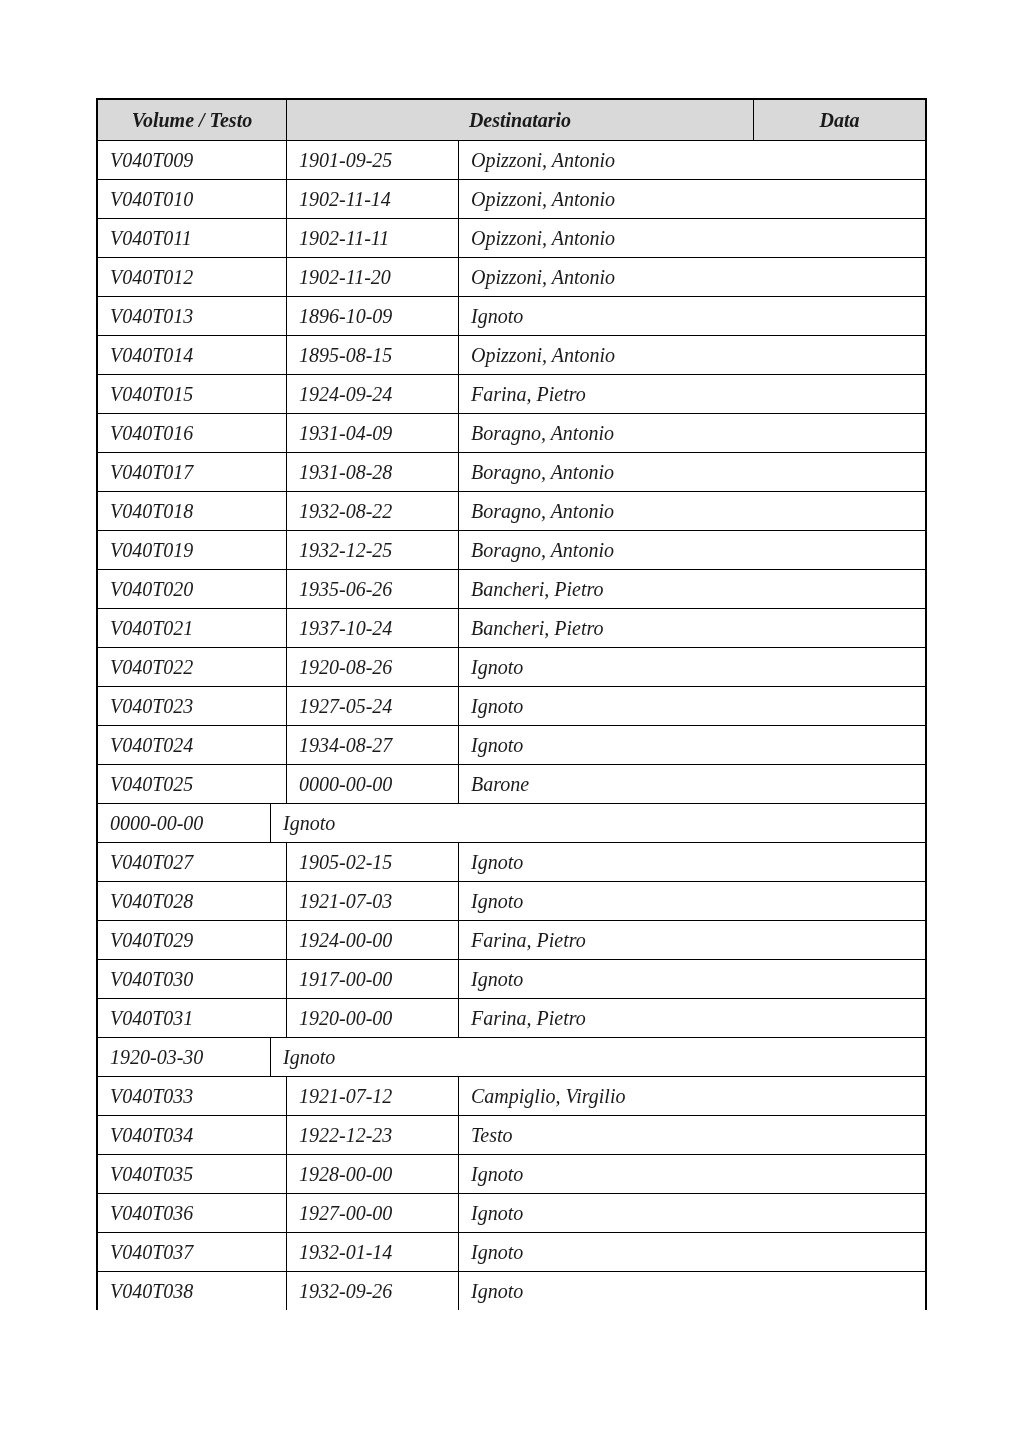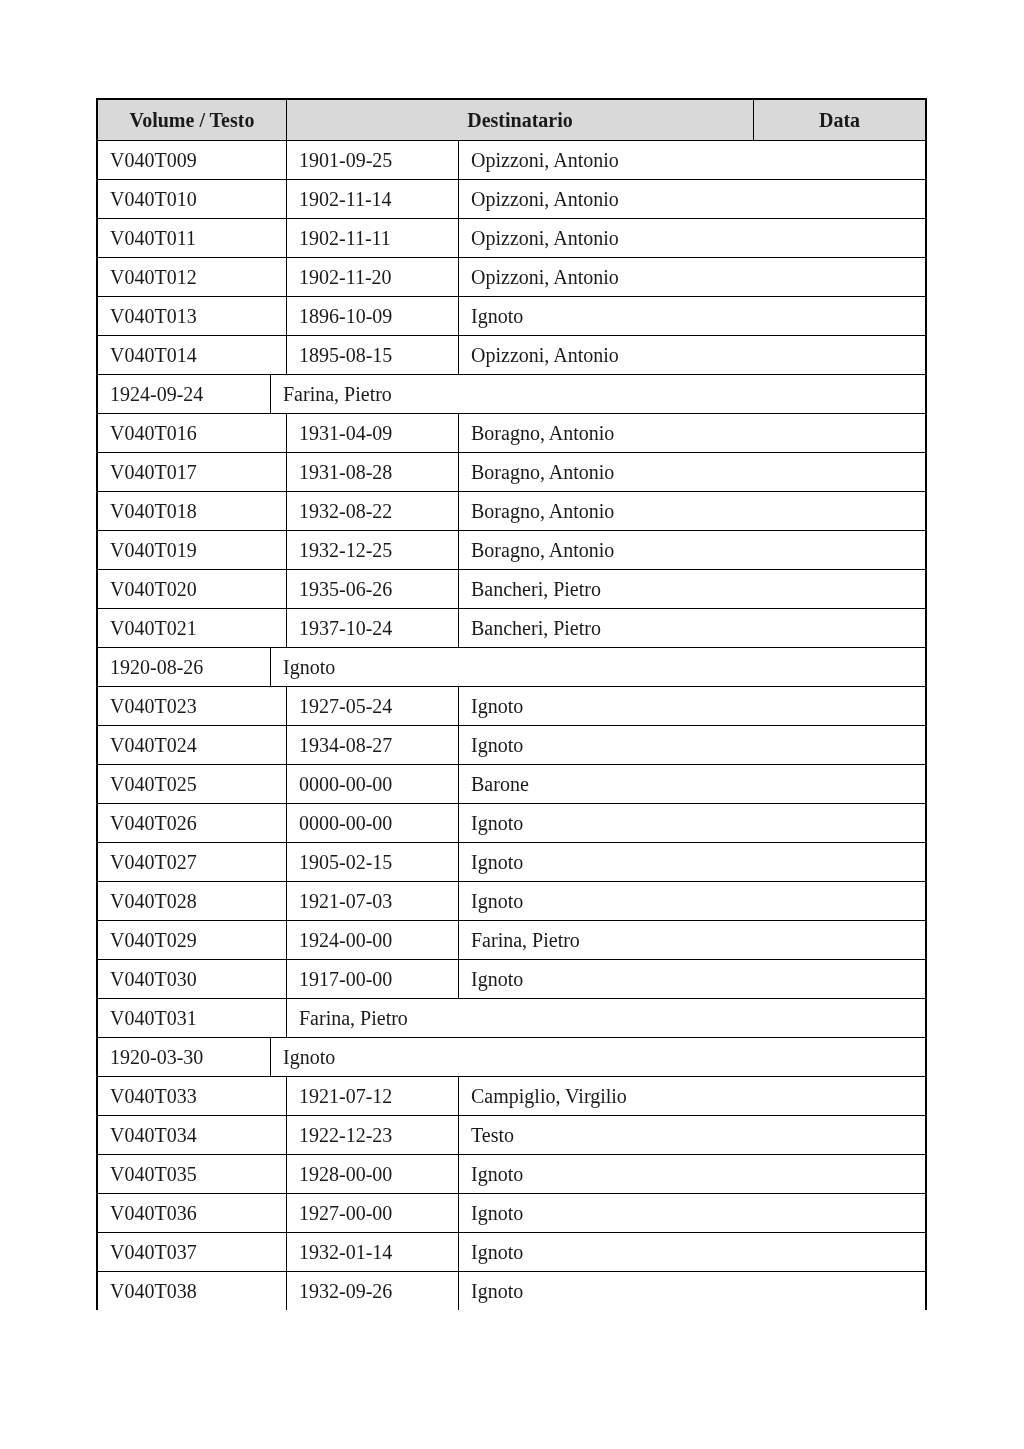--- a/index.html
+++ b/index.html
@@ -10,21 +10,21 @@
   }
   html,body{margin:0;padding:0;}
   body{
     width:1024px;height:1449px;
     background:var(--page-bg);
     font-family:"Liberation Serif","DejaVu Serif",serif;
     color:var(--text);
   }
   .page{
     position:relative;width:1024px;height:1449px;
-    overflow:hidden;background:var(--page-bg);
+    overflow:hidden;background:var(--page-bg);font-style:italic;
   }
   .doc-table{
     position:absolute;left:96px;top:98px;width:831px;
     box-sizing:border-box;
     border:2px solid var(--border);
     border-bottom:none;
     background:var(--page-bg);
     font-size:20px;
   }
   .row{
@@ -87,20 +87,21 @@
           <div class="cell c1">V040T013</div>
           <div class="cell c2">1896-10-09</div>
           <div class="cell c3">Ignoto</div>
         </div>
         <div class="row">
           <div class="cell c1">V040T014</div>
           <div class="cell c2">1895-08-15</div>
           <div class="cell c3">Opizzoni, Antonio</div>
         </div>
         <div class="row">
+          <div class="cell c1">V040T015</div>
           <div class="cell c2">1924-09-24</div>
           <div class="cell c3">Farina, Pietro</div>
         </div>
         <div class="row">
           <div class="cell c1">V040T016</div>
           <div class="cell c2">1931-04-09</div>
           <div class="cell c3">Boragno, Antonio</div>
         </div>
         <div class="row">
           <div class="cell c1">V040T017</div>
@@ -121,40 +122,40 @@
           <div class="cell c1">V040T020</div>
           <div class="cell c2">1935-06-26</div>
           <div class="cell c3">Bancheri, Pietro</div>
         </div>
         <div class="row">
           <div class="cell c1">V040T021</div>
           <div class="cell c2">1937-10-24</div>
           <div class="cell c3">Bancheri, Pietro</div>
         </div>
         <div class="row">
+          <div class="cell c1">V040T022</div>
           <div class="cell c2">1920-08-26</div>
           <div class="cell c3">Ignoto</div>
         </div>
         <div class="row">
           <div class="cell c1">V040T023</div>
           <div class="cell c2">1927-05-24</div>
           <div class="cell c3">Ignoto</div>
         </div>
         <div class="row">
           <div class="cell c1">V040T024</div>
           <div class="cell c2">1934-08-27</div>
           <div class="cell c3">Ignoto</div>
         </div>
         <div class="row">
           <div class="cell c1">V040T025</div>
           <div class="cell c2">0000-00-00</div>
           <div class="cell c3">Barone</div>
         </div>
         <div class="row">
-          <div class="cell c1">V040T026</div>
           <div class="cell c2">0000-00-00</div>
           <div class="cell c3">Ignoto</div>
         </div>
         <div class="row">
           <div class="cell c1">V040T027</div>
           <div class="cell c2">1905-02-15</div>
           <div class="cell c3">Ignoto</div>
         </div>
         <div class="row">
           <div class="cell c1">V040T028</div>
@@ -166,20 +167,21 @@
           <div class="cell c2">1924-00-00</div>
           <div class="cell c3">Farina, Pietro</div>
         </div>
         <div class="row">
           <div class="cell c1">V040T030</div>
           <div class="cell c2">1917-00-00</div>
           <div class="cell c3">Ignoto</div>
         </div>
         <div class="row">
           <div class="cell c1">V040T031</div>
+          <div class="cell c2">1920-00-00</div>
           <div class="cell c3">Farina, Pietro</div>
         </div>
         <div class="row">
           <div class="cell c2">1920-03-30</div>
           <div class="cell c3">Ignoto</div>
         </div>
         <div class="row">
           <div class="cell c1">V040T033</div>
           <div class="cell c2">1921-07-12</div>
           <div class="cell c3">Campiglio, Virgilio</div>

